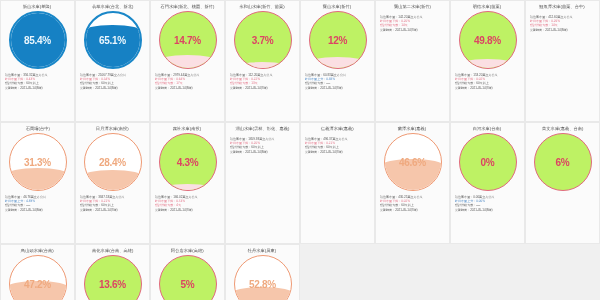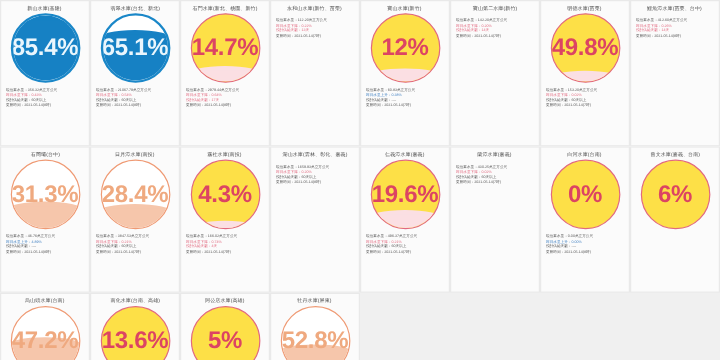--- a/index.html
+++ b/index.html
@@ -46,37 +46,37 @@
   }
   .gauge .fill{
     position:absolute;left:-6%;right:-6%;bottom:0;
     width:112%;
   }
   .gauge .wave{
     position:absolute;left:-6%;width:112%;height:7px;
   }
   .pct{
     position:relative;z-index:3;
-    font-size:20px;
+    font-size:10px;
     font-weight:700;
     letter-spacing:-0.3px;
     white-space:nowrap;
   }
   
   .g-blue{border:2.4px solid #1a87c8;background:#ffffff;}
   .g-blue .fill{background:#1681c4;}
   .g-blue .wave{background:#1681c4;border-radius:50%/100% 100% 0 0;}
   .g-blue .pct{color:#eaf6fd;}
   
   .g-orange{border:1.5px solid #ef9a74;background:#ffffff;text-align:center;}
   .g-orange .fill{background:#f6c6ab;}
   .g-orange .wave{background:#f6c6ab;border-radius:50%/100% 100% 0 0;}
   .g-orange .pct{color:#efa97f;}
   
-  .g-pink{border:1.5px solid #e2697f;background:#fde047;}
+  .g-pink{border:1.5px solid #e2697f;background:#bef264;}
   .g-pink .fill{background:#fbdfe3;}
   .g-pink .wave{background:#fbdfe3;border-radius:50%/100% 100% 0 0;}
   .g-pink .pct{color:#dc4463;}
 
   .details{
     margin-top:4px;
     width:66px;
     font-size:3.3px;
     line-height:4.6px;
     color:#555;
@@ -132,20 +132,25 @@
       </div>
       <div class="details">
         <div>現位蓄水量：2979.44萬立方公尺</div>
         <div class="d-down">昨日水量下降：0.64%</div>
         <div class="d-days warn">預計供給天數：17天</div>
         <div>更新時間：2021-05-14(8時)</div>
       </div>
     </div>
     <div class="card">
       <div class="card-title">永和山水庫(新竹、苗栗)</div>
+      <div class="gauge g-pink">
+        <div class="wave" style="bottom: -0.854px;"></div>
+        <div class="fill" style="height: 2.146px;"></div>
+        <div class="pct">3.7%</div>
+      </div>
       <div class="details">
         <div>現位蓄水量：112.20萬立方公尺</div>
         <div class="d-down">昨日水量下降：0.22%</div>
         <div class="d-days warn">預計供給天數：13天</div>
         <div>更新時間：2021-05-14(7時)</div>
       </div>
     </div>
     <div class="card">
       <div class="card-title">寶山水庫(新竹)</div>
       <div class="gauge g-pink">
@@ -238,34 +243,34 @@
       <div class="card-title">湖山水庫(雲林、彰化、嘉義)</div>
       <div class="details">
         <div>現位蓄水量：1659.93萬立方公尺</div>
         <div class="d-down">昨日水量下降：0.20%</div>
         <div class="d-days">預計供給天數：60天以上</div>
         <div>更新時間：2021-05-14(8時)</div>
       </div>
     </div>
     <div class="card">
       <div class="card-title">仁義潭水庫(嘉義)</div>
-      <div class="gauge g-pink">
-        <div class="wave" style="bottom: 8.368px;"></div>
-        <div class="fill" style="height: 11.368px;"></div>
-        <div class="pct">19.6%</div>
-      </div>
       <div class="details">
         <div>現位蓄水量：496.37萬立方公尺</div>
         <div class="d-down">昨日水量下降：0.21%</div>
         <div class="d-days">預計供給天數：60天以上</div>
         <div>更新時間：2021-05-14(7時)</div>
       </div>
     </div>
     <div class="card">
       <div class="card-title">蘭潭水庫(嘉義)</div>
+      <div class="gauge g-orange">
+        <div class="wave" style="bottom: 24.028px;"></div>
+        <div class="fill" style="height: 27.028px;"></div>
+        <div class="pct">46.6%</div>
+      </div>
       <div class="details">
         <div>現位蓄水量：430.25萬立方公尺</div>
         <div class="d-down">昨日水量下降：0.02%</div>
         <div class="d-days">預計供給天數：60天以上</div>
         <div>更新時間：2021-05-14(7時)</div>
       </div>
     </div>
     <div class="card">
       <div class="card-title">白河水庫(台南)</div>
       <div class="gauge g-pink">

